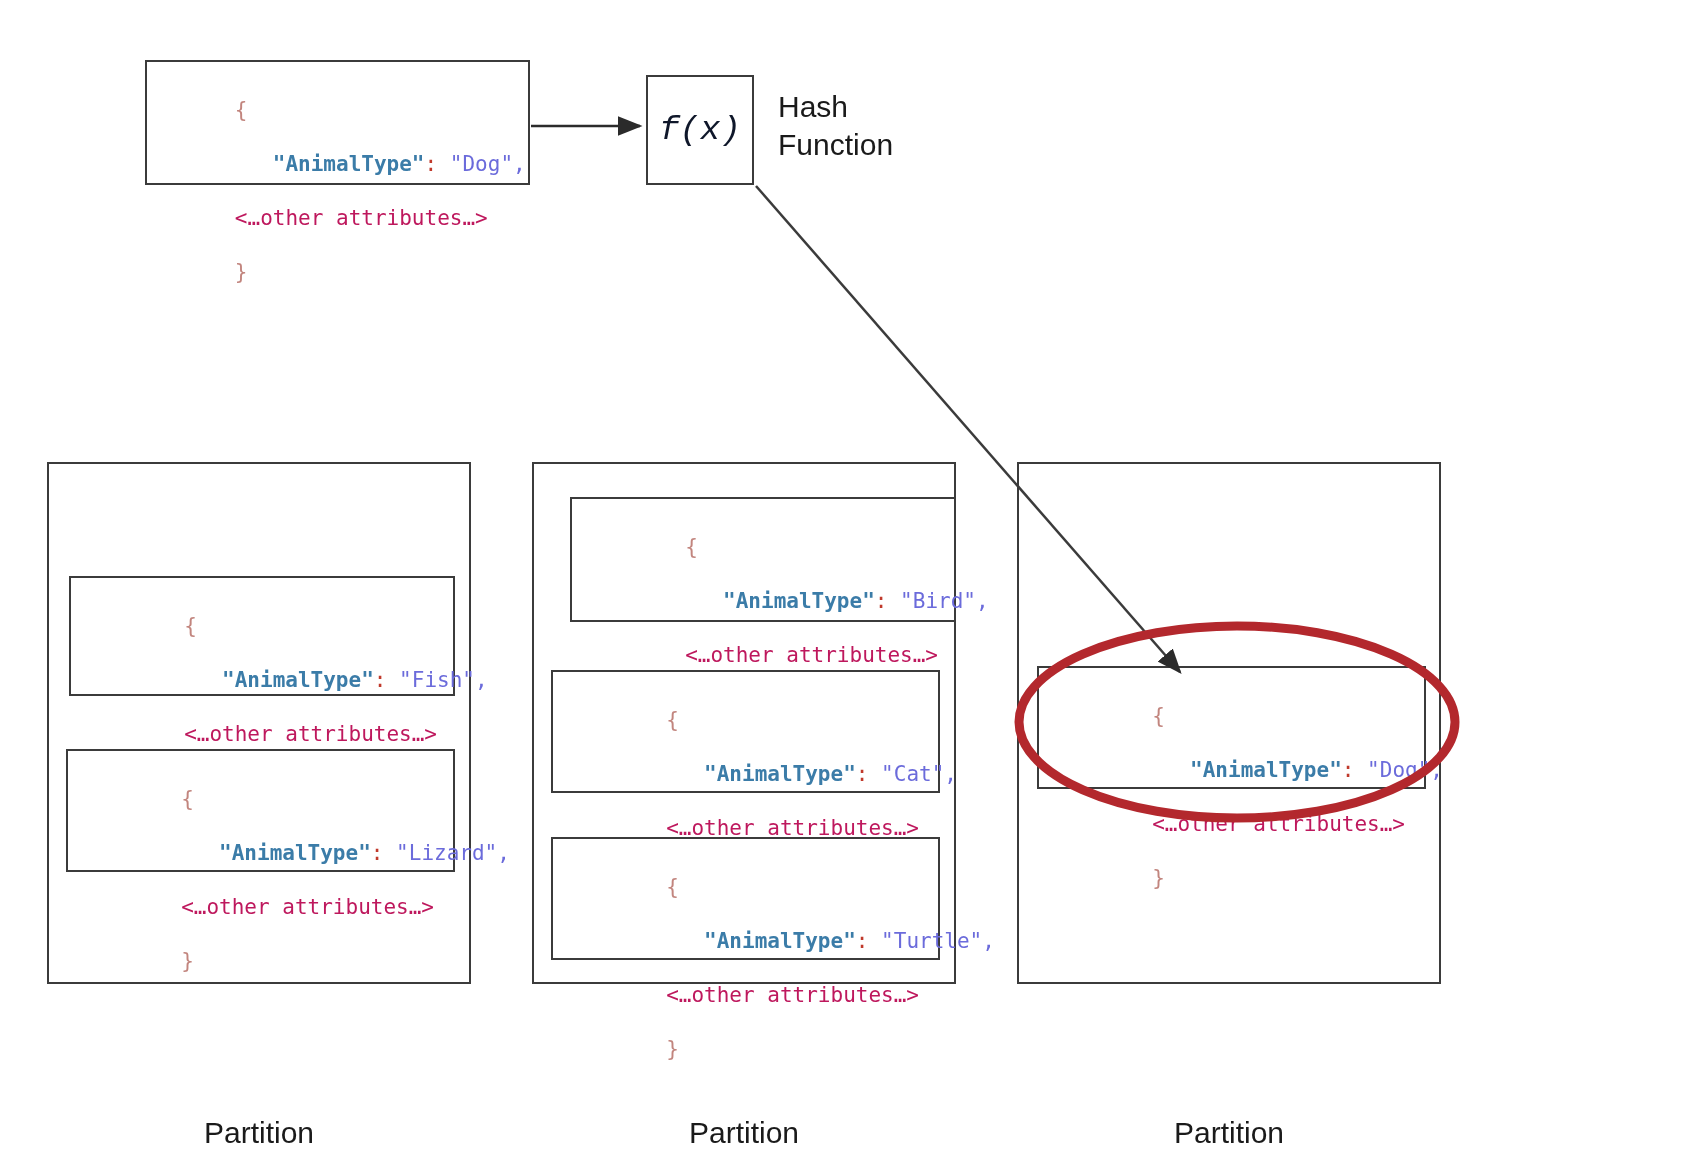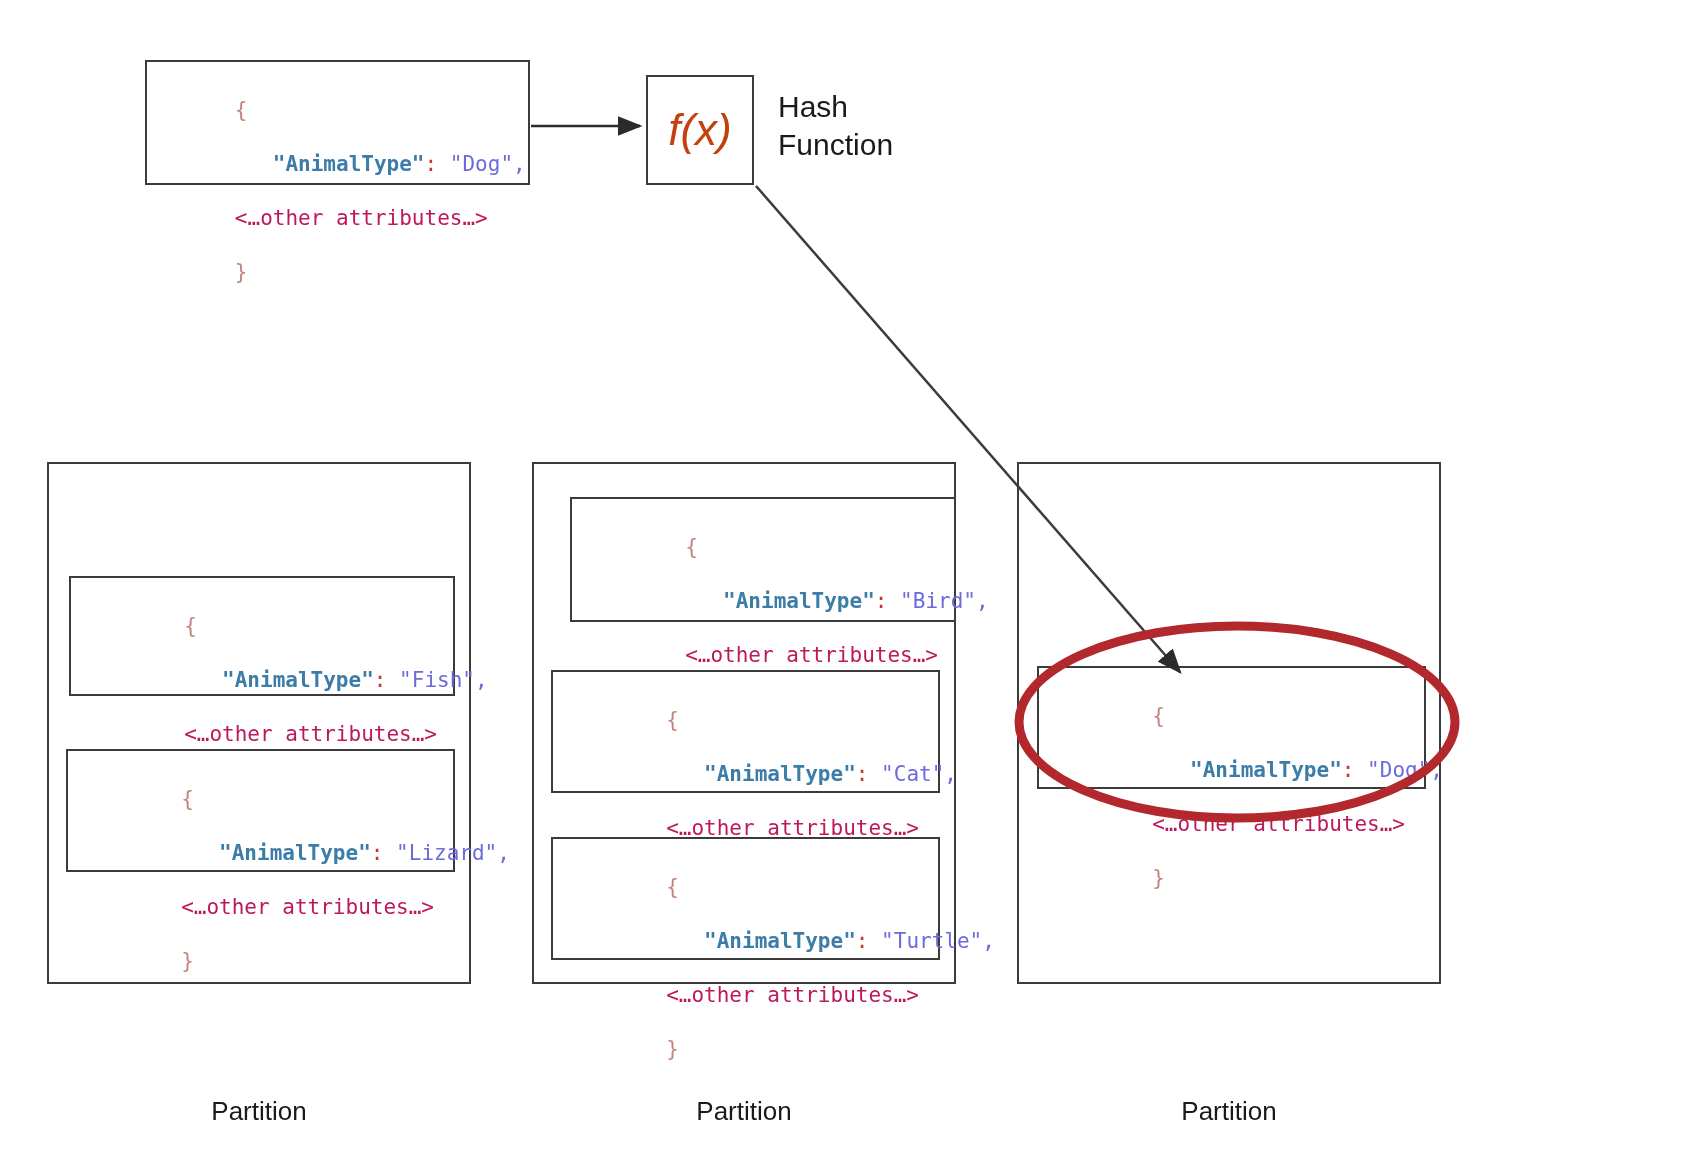--- a/index.html
+++ b/index.html
@@ -59,42 +59,43 @@
   #hash-box {
     left: 646px;
     top: 75px;
     width: 108px;
     height: 110px;
     display: flex;
     align-items: center;
     justify-content: center;
   }
   #hash-glyph {
-    font-family: Liberation Sans, sans-serif;
+    font-family: Liberation Mono, monospace;
     font-style: italic;
-    font-size: 44px;
-    color: #c2410c;
+    font-size: 34px;
+    color: #0f172a;
     line-height: 1;
   }
   #hash-label {
     position: absolute;
     left: 778px;
     top: 88px;
     font-size: 30px;
     line-height: 38px;
     color: #1a1a1a;
     white-space: pre-line;
   }
 
   
   .partition-caption {
     position: absolute;
-    font-size: 26px;
+    font-size: 30px;
     color: #1a1a1a;
     text-align: center;
+    margin-top: 20px;
   }
 
   
   #overlay {
     position: absolute;
     left: 0;
     top: 0;
     width: 1688px;
     height: 1168px;
     pointer-events: none;

